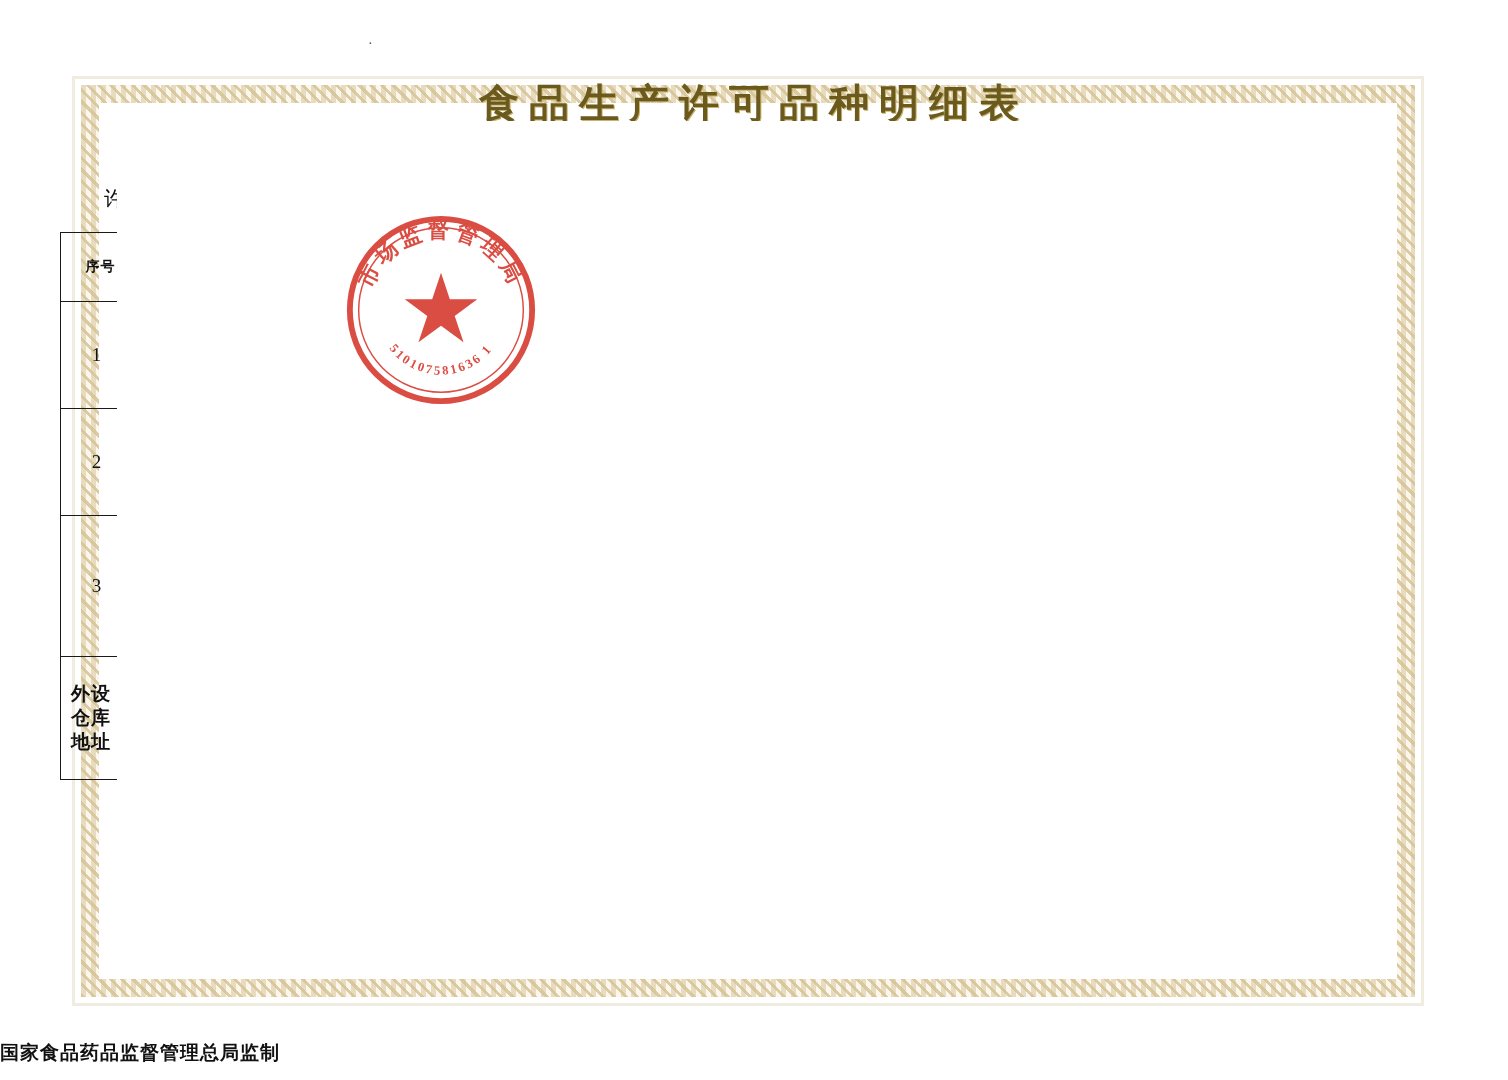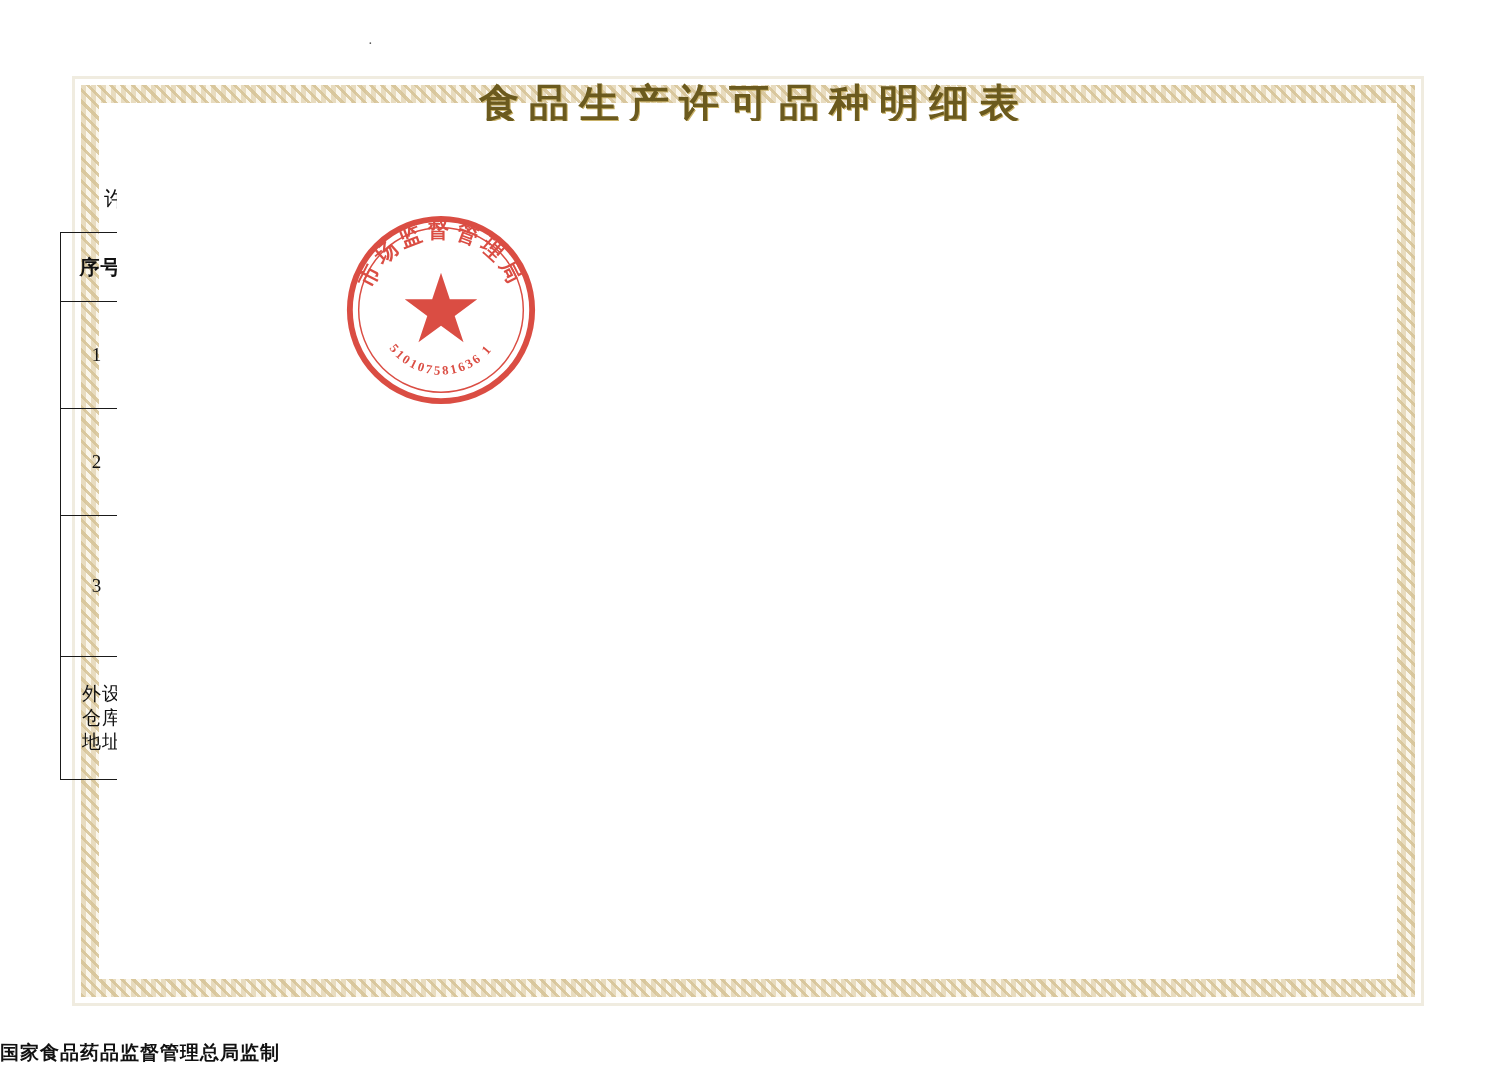--- a/index.html
+++ b/index.html
@@ -123,21 +123,21 @@
   }
   table.spec th, table.spec td {
     border: 1.5px solid #1a1a1a;
     font-size: 19px;
     padding: 6px 10px;
     vertical-align: middle;
   }
   table.spec thead th {
     text-align: center;
     font-weight: bold;
-    font-size: 20px;
+    font-size: 14px;
     height: 56px;
     letter-spacing: 1px;
     padding-left: 18px;
   }
   col.c-seq { width: 72px; }
   col.c-cat { width: 288px; }
   col.c-code { width: 140px; }
   col.c-name { width: 188px; }
   col.c-detail { width: 330px; }
   col.c-note { width: 182px; }
@@ -147,22 +147,22 @@
   td.code { text-align: center; }
   td.name { text-align: center; }
   td.detail { text-align: left; line-height: 1.55; padding-left: 12px; }
   td.note { }
 
   tr.r1 td { height: 94px; }
   tr.r2 td { height: 94px; }
   tr.r3 td { height: 128px; }
 
   td.wh-label {
-    text-align: right;
-    font-weight: normal;
+    text-align: left;
+    font-weight: bold;
     font-size: 21px;
     line-height: 1.28;
     letter-spacing: 1px;
     padding: 8px 4px;
   }
   td.wh-value {
     text-align: left;
     vertical-align: top;
     padding: 10px 14px;
     height: 110px;

